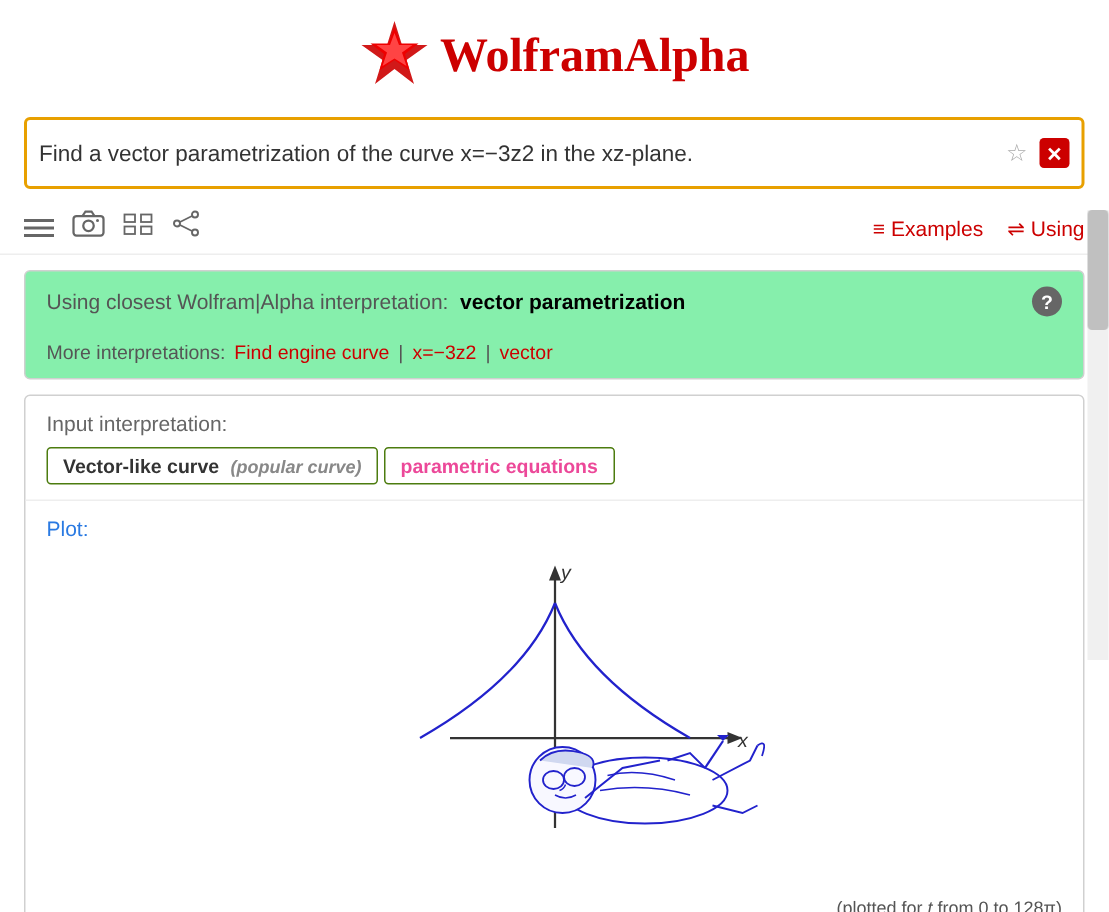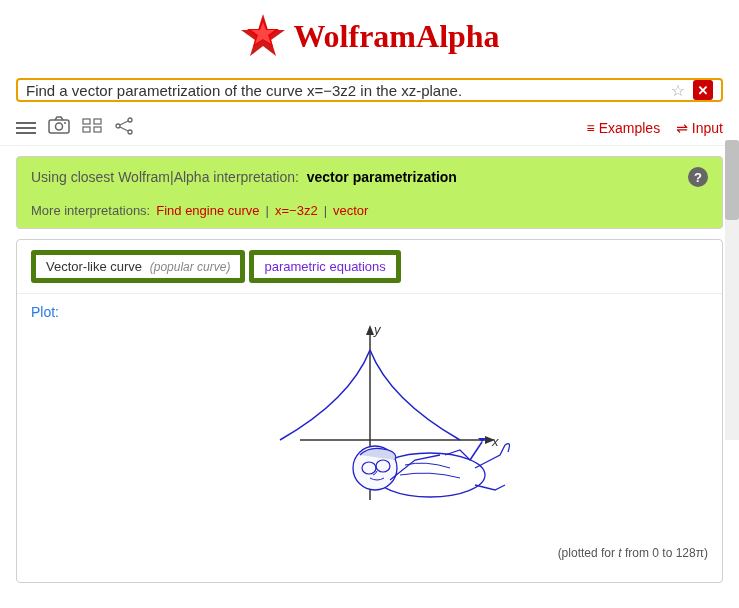--- a/index.html
+++ b/index.html
@@ -49,21 +49,21 @@
     
     .search-container {
       padding: 8px 16px;
       background: #fff;
     }
     .search-bar {
       display: flex;
       align-items: center;
       border: 2px solid #e8a000;
       border-radius: 4px;
-      padding: 0 8px;
+      padding: 12px 8px;
       background: #fff;
     }
     .search-input {
       flex: 1;
       border: none;
       outline: none;
       font-size: 15px;
       color: #333;
       background: transparent;
     }
@@ -116,21 +116,21 @@
       display: flex;
       align-items: center;
       gap: 4px;
     }
 
     
     .interpretation-bar {
       margin: 10px 16px;
       border: 1px solid #d0d0d0;
       border-radius: 4px;
-      background: #bef264;
+      background: #86efac;
       padding: 10px 14px;
     }
     .interp-top {
       display: flex;
       align-items: center;
       justify-content: space-between;
     }
     .interp-text {
       font-size: 14px;
       color: #555;
@@ -188,52 +188,53 @@
       font-size: 14px;
       color: #666;
       margin-bottom: 8px;
     }
     .interp-tags {
       display: flex;
       gap: 4px;
       align-items: center;
     }
     .tag {
-      border: 5px solid #4d7c0f;
+      border: 1px solid #4d7c0f;
       border-radius: 3px;
       padding: 4px 10px;
       font-size: 13px;
       cursor: pointer;
       background: #fff;
+      font-weight: bold;
     }
     .tag-main {
       color: #333;
     }
     .tag-popular {
       color: #888;
       font-style: italic;
       font-size: 12px;
       border: none;
       padding-left: 4px;
     }
     .tag-active {
       background: #fff;
     }
     .tag-secondary {
-      color: #6d28d9;
+      color: #ec4899;
     }
 
     
     .plot-section {
       padding: 10px 14px;
     }
     .plot-label {
       font-size: 14px;
       color: #2a7ae2;
-      margin-bottom: 0;
+      margin-bottom: 12px;
     }
     .plot-area {
       display: flex;
       justify-content: center;
       align-items: center;
     }
     
     .plot-caption {
       font-size: 12px;
       color: #555;
@@ -362,21 +363,21 @@
       </svg>
     </span>
   </div>
   <div class="toolbar-right">
     <a class="toolbar-link">
       <span>≡</span>
       <span>Examples</span>
     </a>
     <a class="toolbar-link">
       <span>⇌</span>
-      <span>Input</span>
+      <span>Using</span>
     </a>
   </div>
 </div>
 
 <div class="interpretation-bar">
   <div class="interp-top">
     <div class="interp-text">
       <span>Using closest Wolfram|Alpha interpretation:</span>
       &nbsp;<strong>vector parametrization</strong>
     </div>
@@ -388,20 +389,21 @@
     <span class="divider">|</span>
     <a class="interp-link">x=−3z2</a>
     <span class="divider">|</span>
     <a class="interp-link">vector</a>
   </div>
 </div>
 
 <div class="result-section">
 
   <div class="input-interp">
+    <div class="interp-label">Input interpretation:</div>
     <div class="interp-tags">
       <div class="tag tag-main tag-active">
         <span>Vector-like curve</span>
         <span class="tag-popular">(popular curve)</span>
       </div>
       <div class="tag tag-secondary">
         <span>parametric equations</span>
       </div>
     </div>
   </div>

